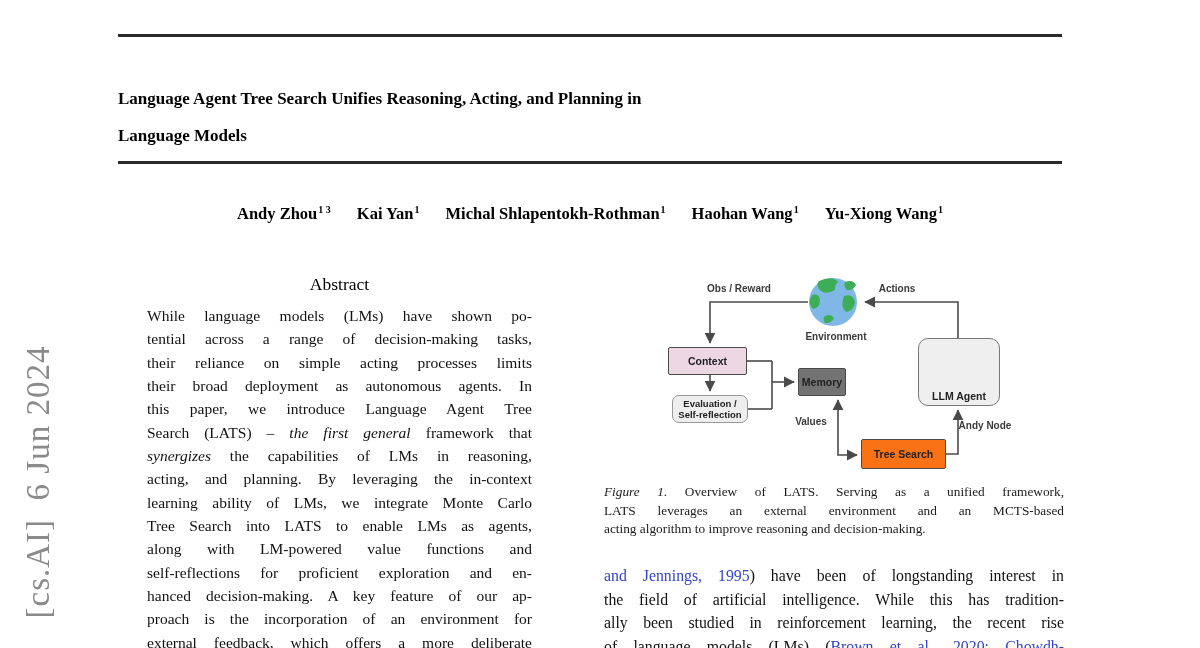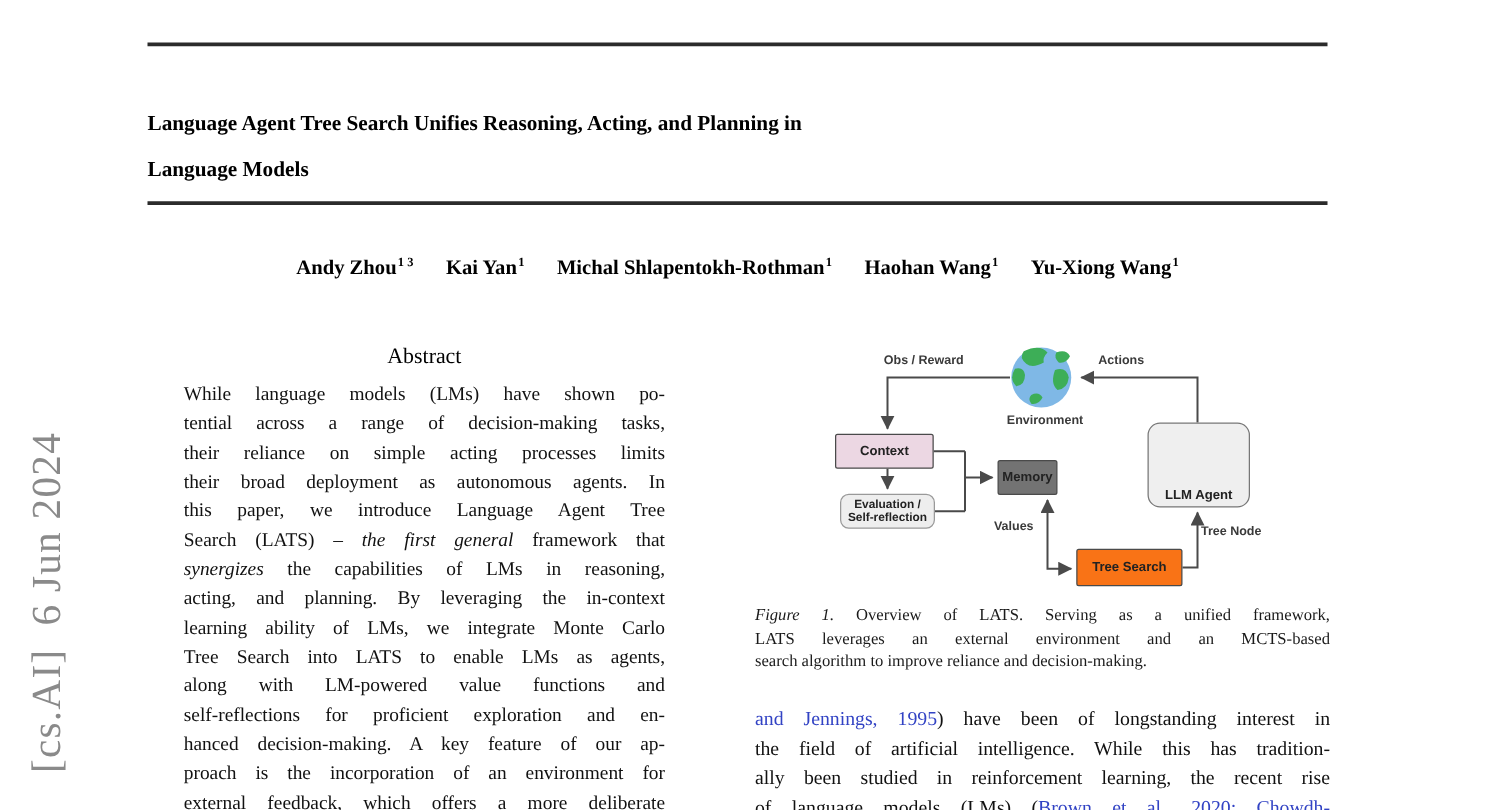--- a/index.html
+++ b/index.html
@@ -141,37 +141,37 @@
         <circle cx="341" cy="95.5" r="3" fill="#1795b2"></circle>
         <ellipse cx="309.5" cy="117" rx="4.5" ry="3" fill="#1795b2"></ellipse>
         <ellipse cx="327" cy="116.5" rx="4.5" ry="3" fill="#1795b2"></ellipse>
       </g>
     </svg>
 
     <div class="dlabel" style="left:54px;top:15px;width:90px;">Obs / Reward</div>
     <div class="dlabel" style="left:227px;top:15px;width:60px;">Actions</div>
     <div class="dlabel" style="left:156px;top:63px;width:80px;">Environment</div>
     <div class="dlabel" style="left:141px;top:148px;width:60px;">Values</div>
-    <div class="dlabel" style="left:315px;top:152px;width:60px;">Tree Node</div>
+    <div class="dlabel" style="left:315px;top:152px;width:60px;">Andy Node</div>
 
     <div class="dbox box-context">Context</div>
     <div class="dbox box-eval">
       <div>Evaluation /</div>
       <div>Self-reflection</div>
     </div>
     <div class="dbox box-memory">Memory</div>
     <div class="dbox box-tree">Tree Search</div>
     <div class="dbox box-llm"></div>
     <div class="llm-label">LLM Agent</div>
   </div>
 
   <div class="caption">
     <div class="cl"><span class="cap-tag">Figure 1.</span><span> Overview of LATS. Serving as a unified framework,</span></div>
     <div class="cl">LATS leverages an external environment and an MCTS-based</div>
-    <div class="cl cl-end">search algorithm to improve reliance and decision-making.</div>
+    <div class="cl cl-end">acting algorithm to improve reasoning and decision-making.</div>
   </div>
 
   <div class="intro">
     <div class="il"><span class="cite">and Jennings, 1995</span><span>) have been of longstanding interest in</span></div>
     <div class="il">the field of artificial intelligence. While this has tradition-</div>
     <div class="il">ally been studied in reinforcement learning, the recent rise</div>
     <div class="il"><span>of language models (LMs) (</span><span class="cite">Brown et al., 2020; Chowdh-</span></div>
   </div>
 
 </div>

